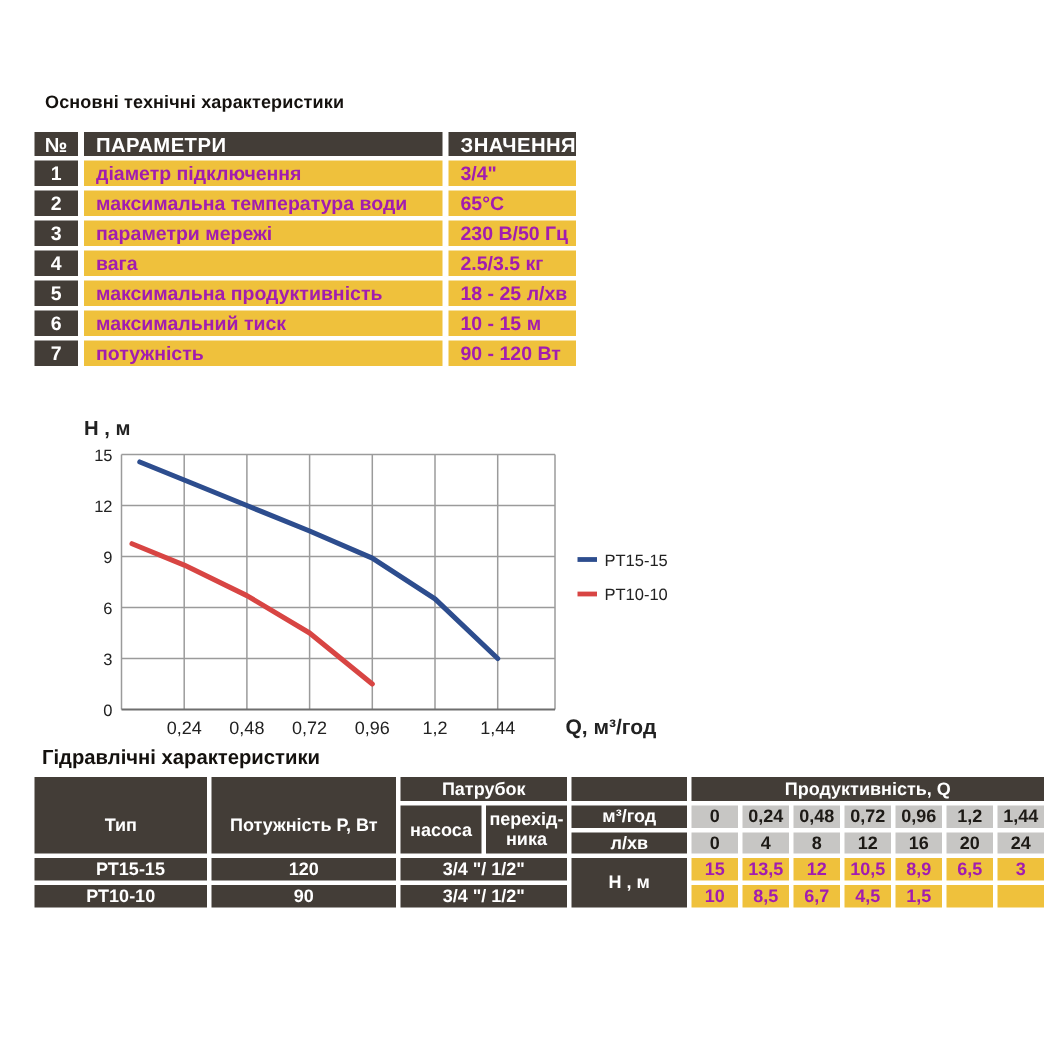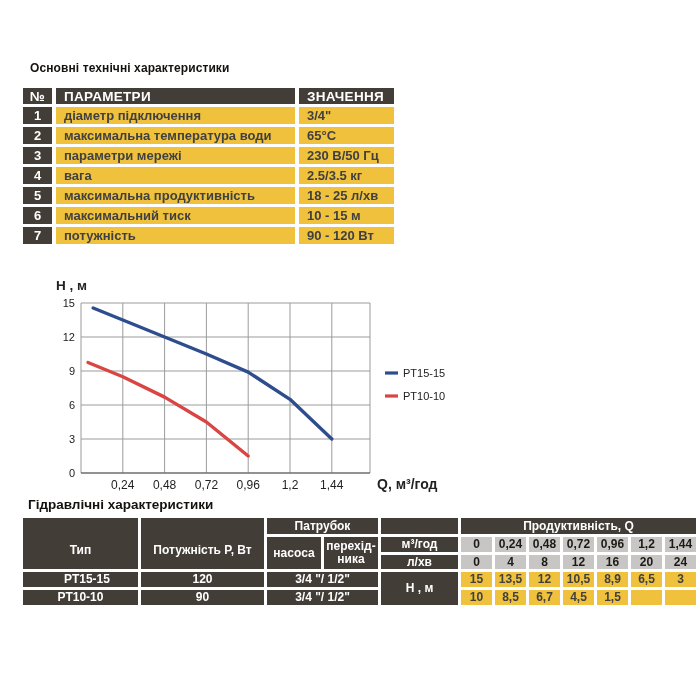--- a/index.html
+++ b/index.html
@@ -9,25 +9,25 @@
   
   .title1{left:30px;top:61px;font-size:12px;font-weight:bold;color:#14110e;letter-spacing:.1px;}
   .title2{left:28px;top:497px;font-size:13.5px;font-weight:bold;color:#14110e;}
 
   
   .t1{left:23px;top:88px;display:flex;flex-direction:column;gap:3px;}
   .t1-row{display:flex;gap:4px;height:17px;}
   .t1-row.head{height:16px;}
   .cell{display:flex;align-items:center;font-size:13px;font-weight:bold;}
   .dcell{background:#433d37;color:#ffffff;}
-  .ycell{background:#efc13c;color:#404040;}
+  .ycell{background:#efc13c;color:#a21caf;}
   .gcell{background:#c7c6c4;color:#1d1a16;}
   .t1-num{width:29px;justify-content:center;}
   .t1-param{width:239px;padding-left:8px;box-sizing:border-box;}
-  .t1-val{width:95px;padding-left:8px;box-sizing:border-box;}
+  .t1-val{width:85px;padding-left:8px;box-sizing:border-box;}
   .t1 .head .cell{font-size:13.5px;letter-spacing:.3px;}
 
   
   #chart{left:0;top:272px;}
   #chart text{font-family:"Liberation Sans",sans-serif;fill:#222222;}
 
   
   .bt{left:23px;top:518px;display:flex;gap:3px;align-items:flex-start;}
   .grid{display:grid;gap:3px;grid-template-rows:16px 15px 14px 15px 15px;}
   .bt-left{grid-template-columns:115px 123px 54px 54px;}

